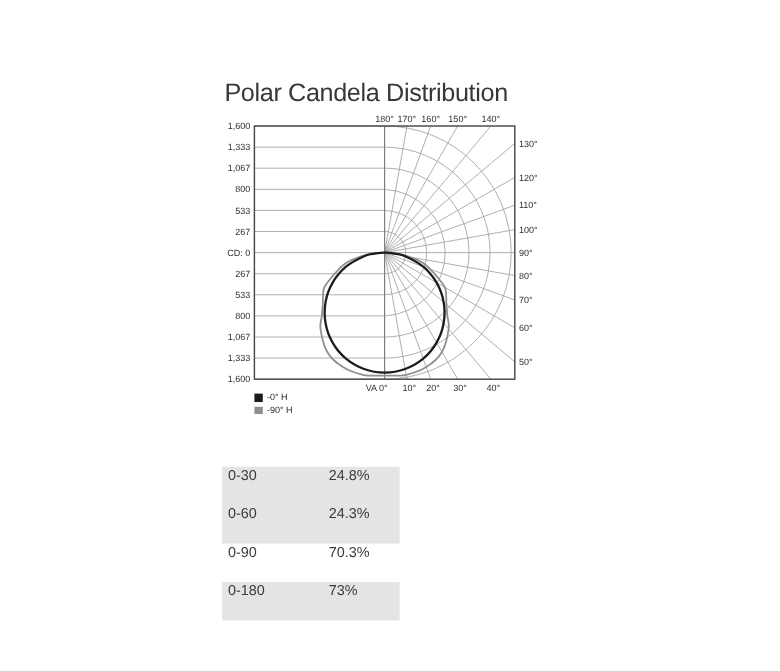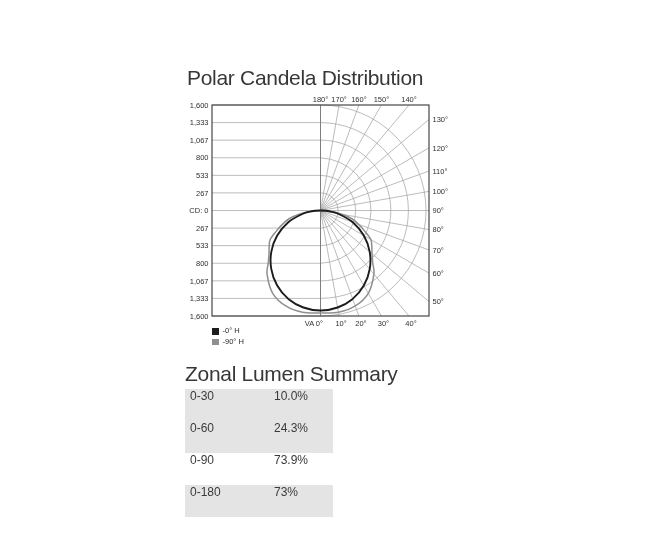--- a/index.html
+++ b/index.html
@@ -115,34 +115,33 @@
       <div class="legend-item">
         <span class="swatch" style="background: rgb(28, 28, 28);"></span>
         <span>-0° H</span>
       </div>
       <div class="legend-item">
         <span class="swatch" style="background: rgb(143, 143, 143);"></span>
         <span>-90° H</span>
       </div>
     </div>
 
-  <h2 class="title zonal-title">Zonal Lumen Summary</h2>
 
   <div id="zonal-table" class="ztable">
       <div class="zrow shaded">
         <span class="c1">0-30</span>
-        <span class="c2">10.0%</span>
+        <span class="c2">24.8%</span>
       </div>
       <div class="zrow shaded">
         <span class="c1">0-60</span>
         <span class="c2">24.3%</span>
       </div>
       <div class="zrow">
         <span class="c1">0-90</span>
-        <span class="c2">73.9%</span>
+        <span class="c2">70.3%</span>
       </div>
       <div class="zrow shaded">
         <span class="c1">0-180</span>
         <span class="c2">73%</span>
       </div>
     </div>
 
 </div>
 
 </body></html>

